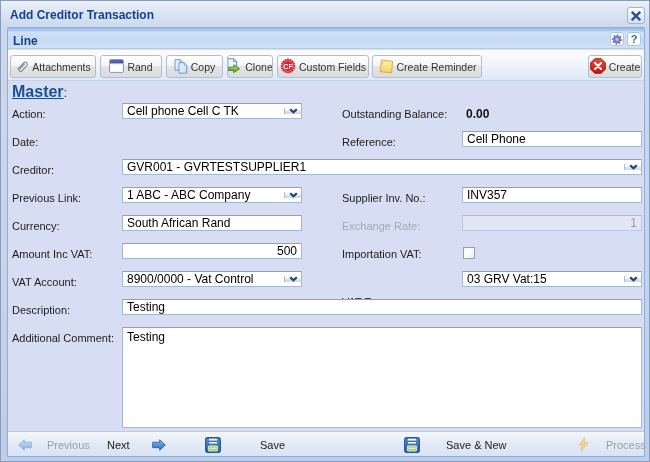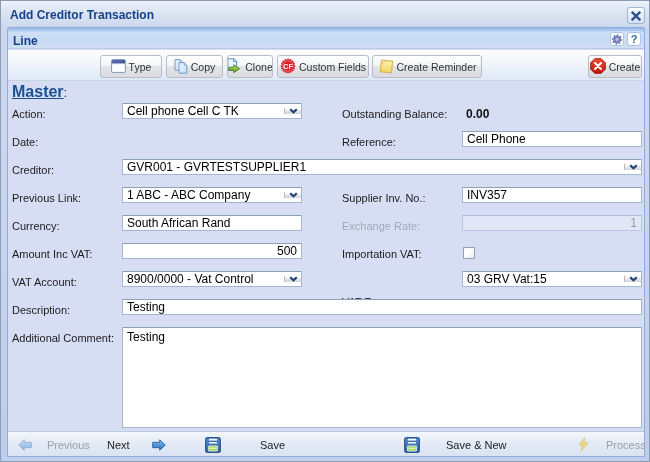--- a/index.html
+++ b/index.html
@@ -79,36 +79,44 @@
           <circle cx="6.5" cy="6.5" r="1.6" fill="#b9c6e4"></circle>
         </svg>
       </div>
       <div class="hdr-tool hdr-help">
           <svg width="12" height="12" viewBox="0 0 12 12">
             <text x="6" y="10" font-family="Liberation Sans,sans-serif" font-size="11" font-weight="bold" fill="#38699f" text-anchor="middle">?</text>
           </svg>
         </div>
     </div>
     <div class="toolbar">
+      <button class="tbtn" style="left:2px;width:86px;">
+        <span class="bicon">
+          <svg width="14" height="14" viewBox="0 0 14 14">
+              <path d="M3 10 L8.8 3.8 a2.1 2.1 0 0 1 3.1 2.8 L6.5 12.2 a1.5 1.5 0 0 1 -2.2 -2 L9.4 5.1" fill="none" stroke="#8f96a0" stroke-width="1.3" stroke-linecap="round"></path>
+            </svg>
+        </span>
+          <span class="lbl">Attachments</span>
+      </button>
       <button class="tbtn" style="left:92px;width:62px;">
         <span class="bicon">
           <svg width="15" height="14" viewBox="0 0 15 14">
               <rect x="0.6" y="0.6" width="13.8" height="12.8" rx="1" fill="#ffffff" stroke="#8296b8" stroke-width="1"></rect>
               <rect x="1.2" y="1.2" width="12.6" height="3.4" fill="#2b3f8e"></rect>
               <g fill="#bcd2f0">
                 <rect x="2.4" y="2.4" width="1" height="1"></rect>
                 <rect x="4.4" y="2.4" width="1" height="1"></rect>
                 <rect x="6.4" y="2.4" width="1" height="1"></rect>
                 <rect x="8.4" y="2.4" width="1" height="1"></rect>
                 <rect x="10.4" y="2.4" width="1" height="1"></rect>
               </g>
               <rect x="1.2" y="4.6" width="12.6" height="0.8" fill="#dfe7f2"></rect>
             </svg>
         </span>
-          <span class="lbl">Type</span>
+          <span class="lbl">Rand</span>
       </button>
       <button class="tbtn" style="left:158px;width:57px;">
         <span class="bicon">
           <svg width="14" height="15" viewBox="0 0 14 15">
               <defs>
                 <linearGradient id="cpg" x1="0" y1="0" x2="1" y2="1">
                   <stop offset="0" stop-color="#eef6fe"></stop>
                   <stop offset="1" stop-color="#c3dcf4"></stop>
                 </linearGradient>
               </defs>

